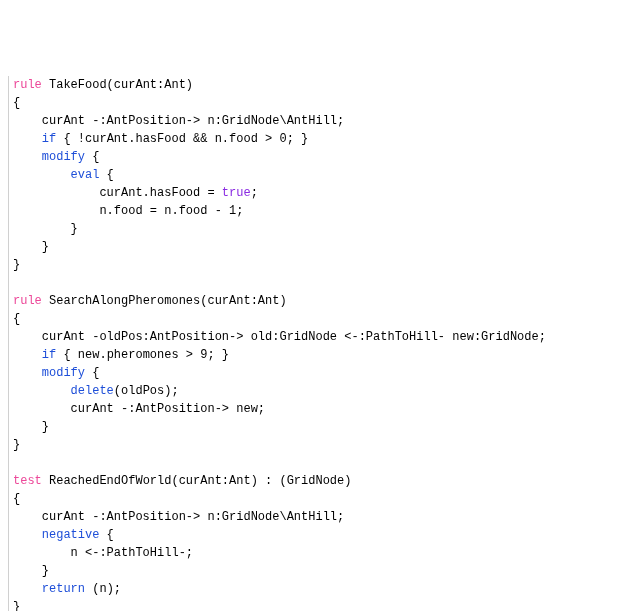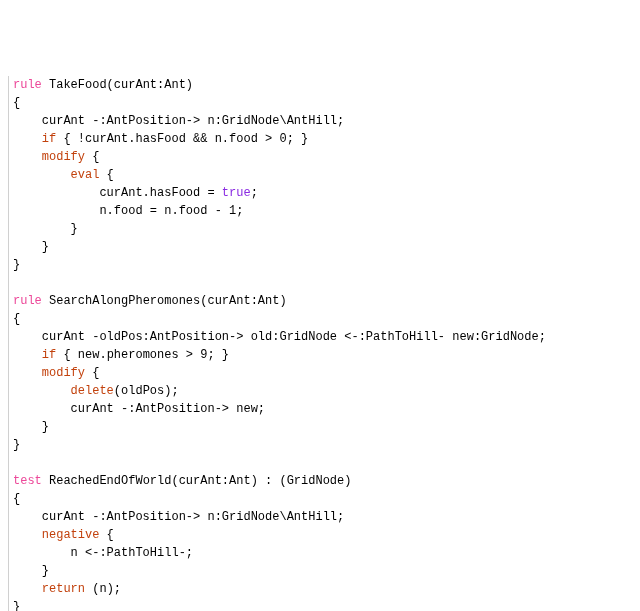--- a/index.html
+++ b/index.html
@@ -13,21 +13,21 @@
       background: #ffffff;
       color: #000000;
       padding: 4px 8px;
       line-height: 1.5;
       white-space: pre;
     }
     .kw-type {
       color: #ec4899;
     }
     .kw-control {
-      color: #c2410c;
+      color: #1d4ed8;
     }
     .kw-literal {
       color: #8a2be2;
       text-align: center;
     }
     .line {
       display: block;
     }
     .code-container {
       border-left: 1px solid #d0d0d0;

